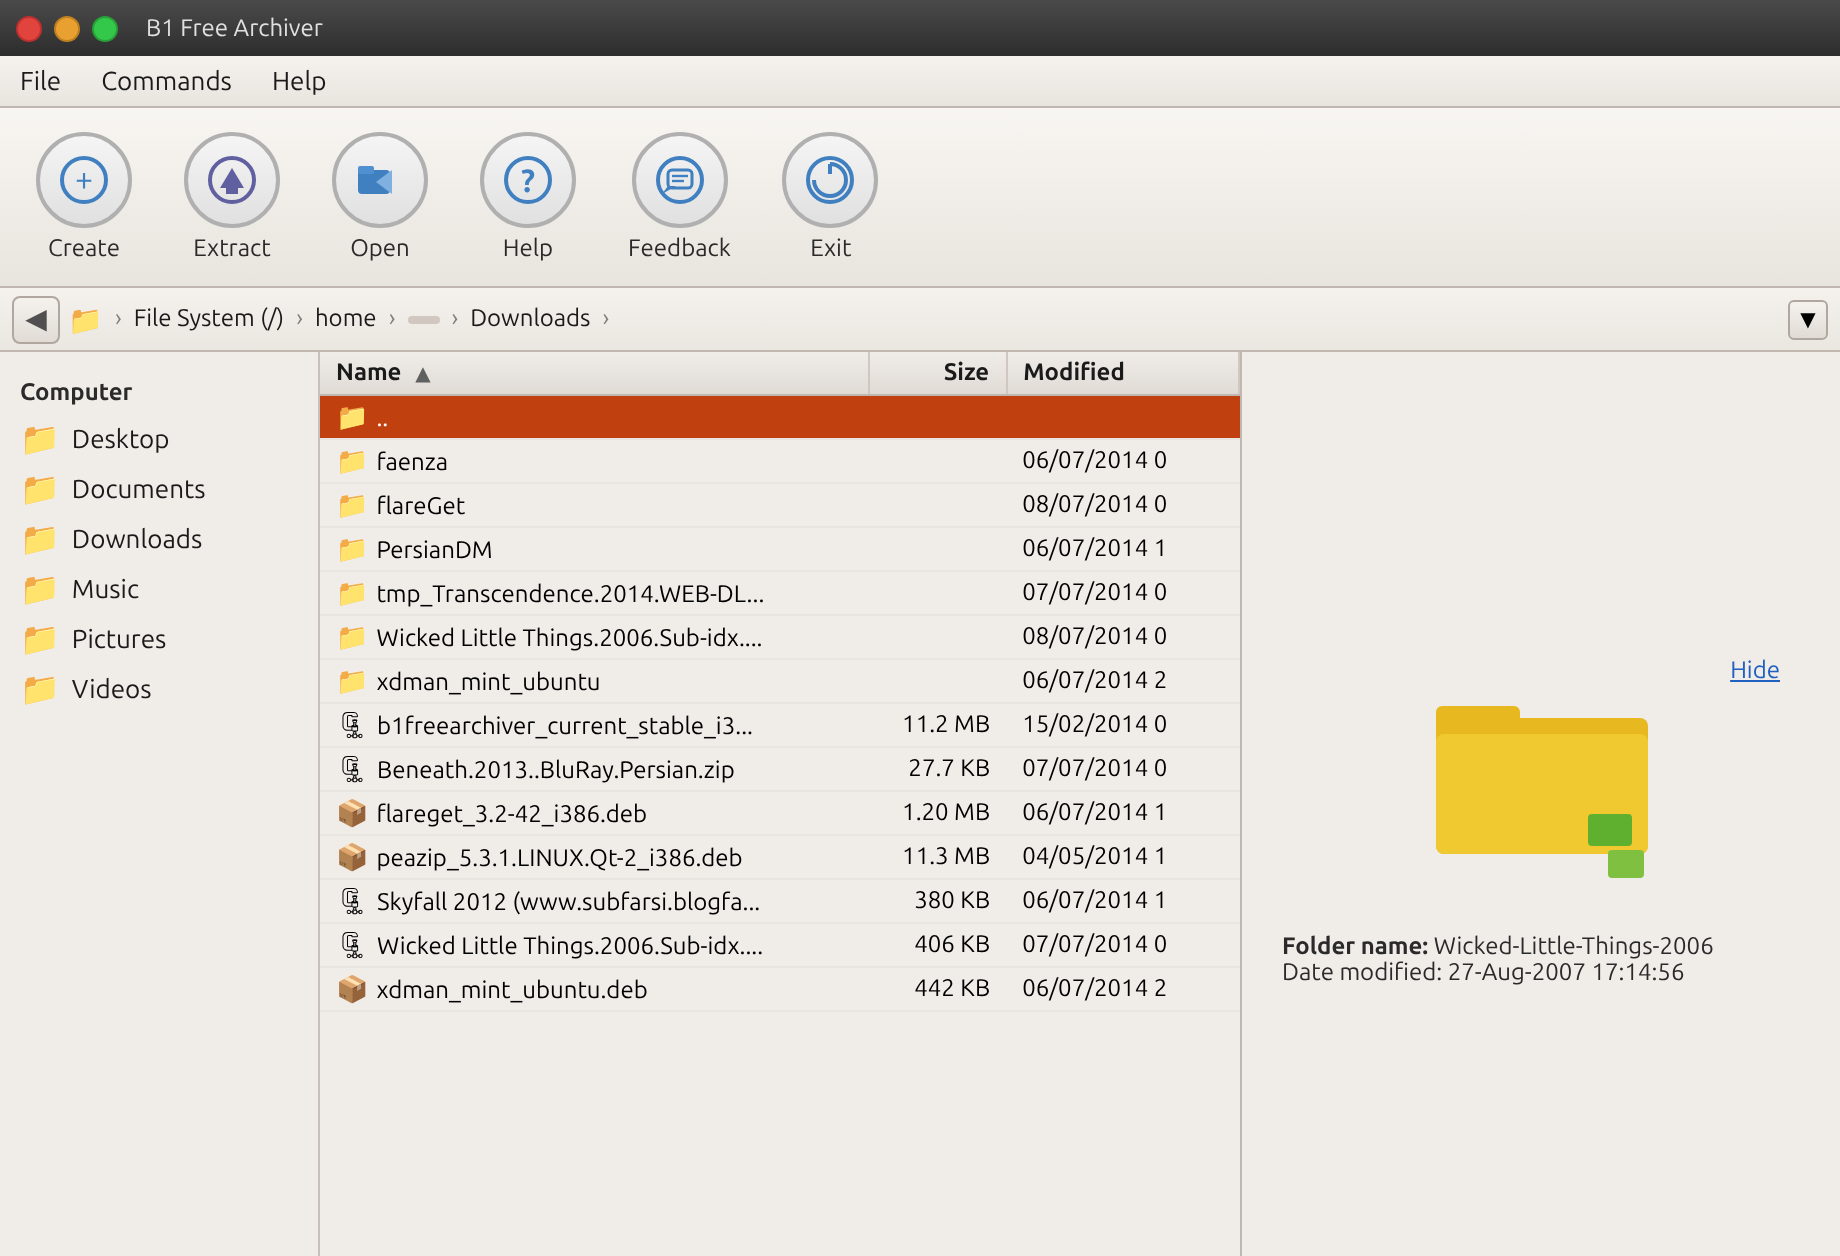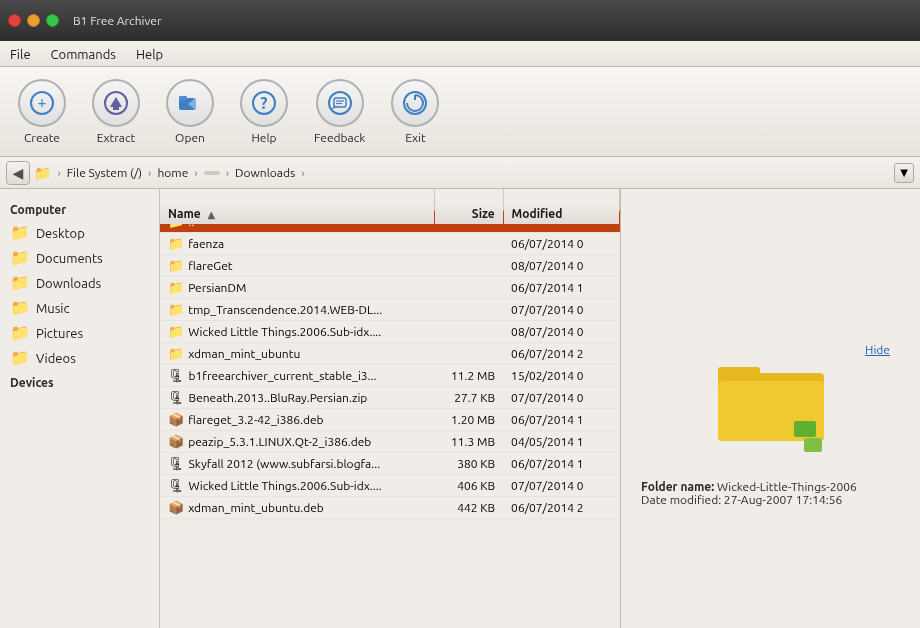--- a/index.html
+++ b/index.html
@@ -8,21 +8,21 @@
       font-size: 13px;
       background: #f0ece8;
       width: 920px;
       height: 628px;
       overflow: hidden;
     }
 
     
     #titlebar {
       background: linear-gradient(to bottom, #4a4a4a, #2d2d2d);
-      height: 41px;
+      height: 28px;
       display: flex;
       align-items: center;
       padding: 0 8px;
       gap: 6px;
     }
     .traffic-light {
       width: 13px; height: 13px; border-radius: 50%; cursor: pointer;
     }
     .tl-close { background: #e0443c; border: 1px solid #c03030; }
     .tl-min { background: #e8a030; border: 1px solid #c08020; }
@@ -185,21 +185,21 @@
     thead th {
       background: linear-gradient(to bottom, #f0ece8, #e0dbd5);
       border-bottom: 1px solid #c0b8b0;
       border-right: 1px solid #d0c8c0;
       padding: 4px 8px;
       text-align: left;
       font-size: 12px;
       font-weight: bold;
       color: #1a1a1a;
       position: sticky;
-      top: 14px;
+      top: 0;
     }
     th.name-col { width: 280px; }
     th.size-col { width: 70px; text-align: right; margin-top: 48px; }
     th.modified-col { width: 120px; }
     .sort-arrow { color: #606060; font-size: 10px; margin-left: 4px; }
 
     tbody tr {
       cursor: pointer;
     }
     tbody tr.selected { background: #c04010; color: white; }
@@ -379,21 +379,20 @@
       <span>Music</span>
     </div>
     <div class="sidebar-item">
       <span class="sidebar-item-icon sidebar-folder-icon">📁</span>
       <span>Pictures</span>
     </div>
     <div class="sidebar-item">
       <span class="sidebar-item-icon sidebar-folder-icon">📁</span>
       <span>Videos</span>
     </div>
-    <div class="sidebar-section-label">Devices</div>
   </div>
 
   <div id="file-panel">
     <div id="file-table">
       <table>
         <thead>
           <tr>
             <th class="name-col">
               <span>Name</span>
               <span class="sort-arrow">▲</span>

